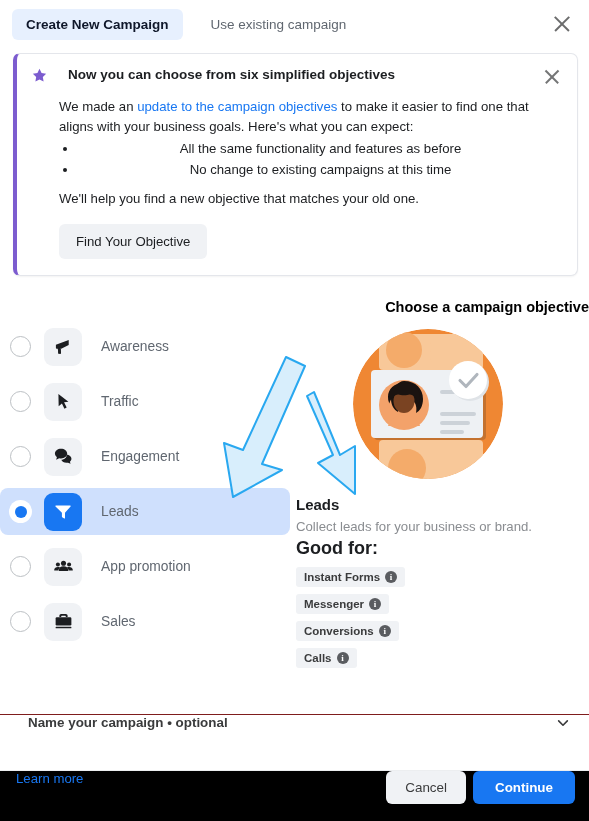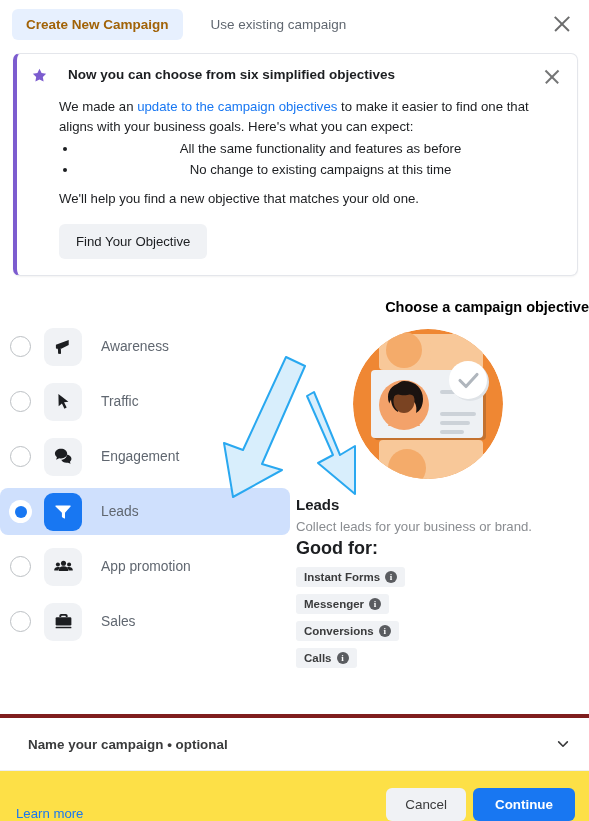--- a/index.html
+++ b/index.html
@@ -23,21 +23,21 @@
   }
   .tab {
     font-size: 13.5px;
     padding: 8px 14px;
     border-radius: 6px;
     cursor: pointer;
     white-space: nowrap;
   }
   .tab.active {
     background: #e7f0fe;
-    color: #a16207;
+    color: #0f172a;
     font-weight: bold;
   }
   .tab.inactive {
     color: #606770;
     margin-left: 14px;
   }
   .close-x {
     margin-left: auto;
     width: 26px; height: 26px;
     position: relative;
@@ -247,46 +247,45 @@
     width: 589px; height: 821px;
     pointer-events: none;
   }
 
   
   .name-row {
     position: absolute;
     left: 0; right: 0;
     top: 714px;
     height: 56px;
-    border-top: 4px solid #7f1d1d;
-    display: flex;
-    align-items: center;
+    border-top: 1px solid #7f1d1d;
+    display: flex;
     padding: 0 18px 0 28px;
     cursor: pointer;
   }
   .name-label {
     font-size: 13.4px;
     font-weight: bold;
     color: #3a3b3c;
   }
   .chev {
     margin-left: auto;
     width: 16px; height: 16px;
   }
 
   .footer {
     position: absolute;
     left: 0; right: 0;
     top: 770px;
     height: 51px;
     border-top: 1px solid #eceef0;
     display: flex;
-    align-items: flex-end;
+    align-items: flex-start;
     padding: 0 14px 0 16px;
-    background: #fde047;
+    background: #000000;
   }
   .learn {
     font-size: 13.2px;
     color: #1877f2;
     cursor: pointer;
   }
   .btns { margin-left: auto; display: flex; gap: 7px; border-radius: 11px; }
   .btn {
     border: none;
     border-radius: 6px;

